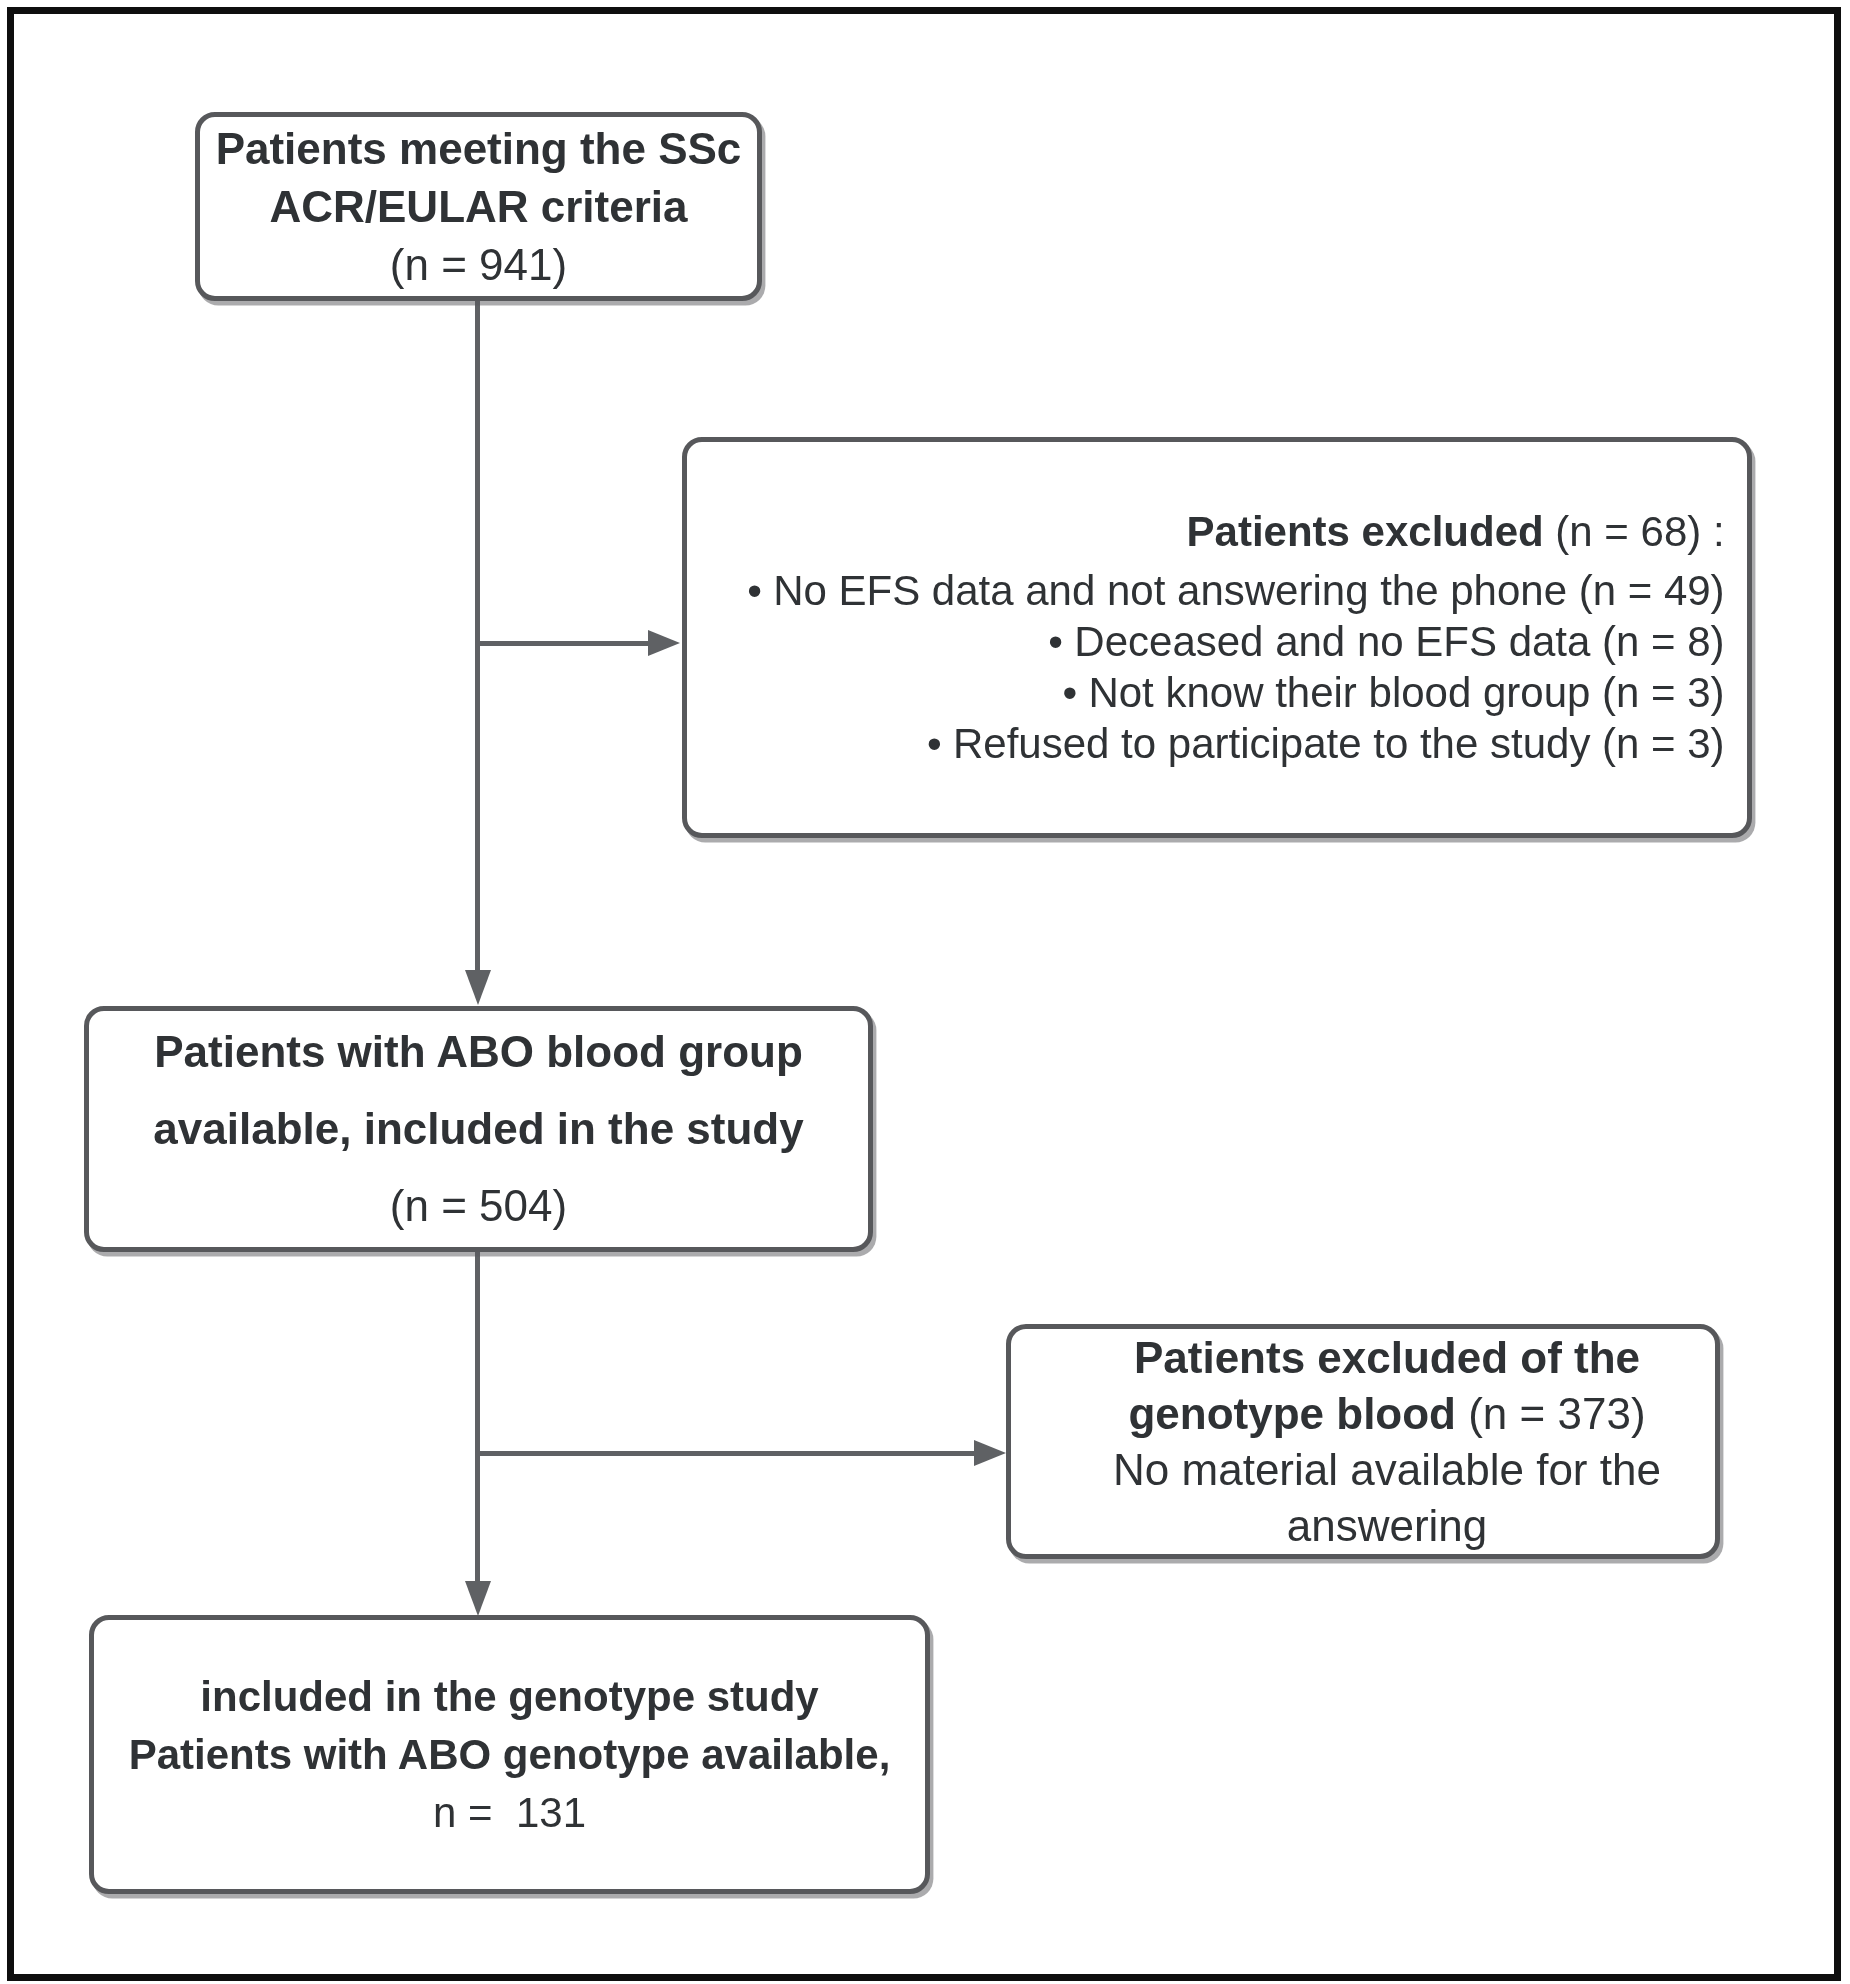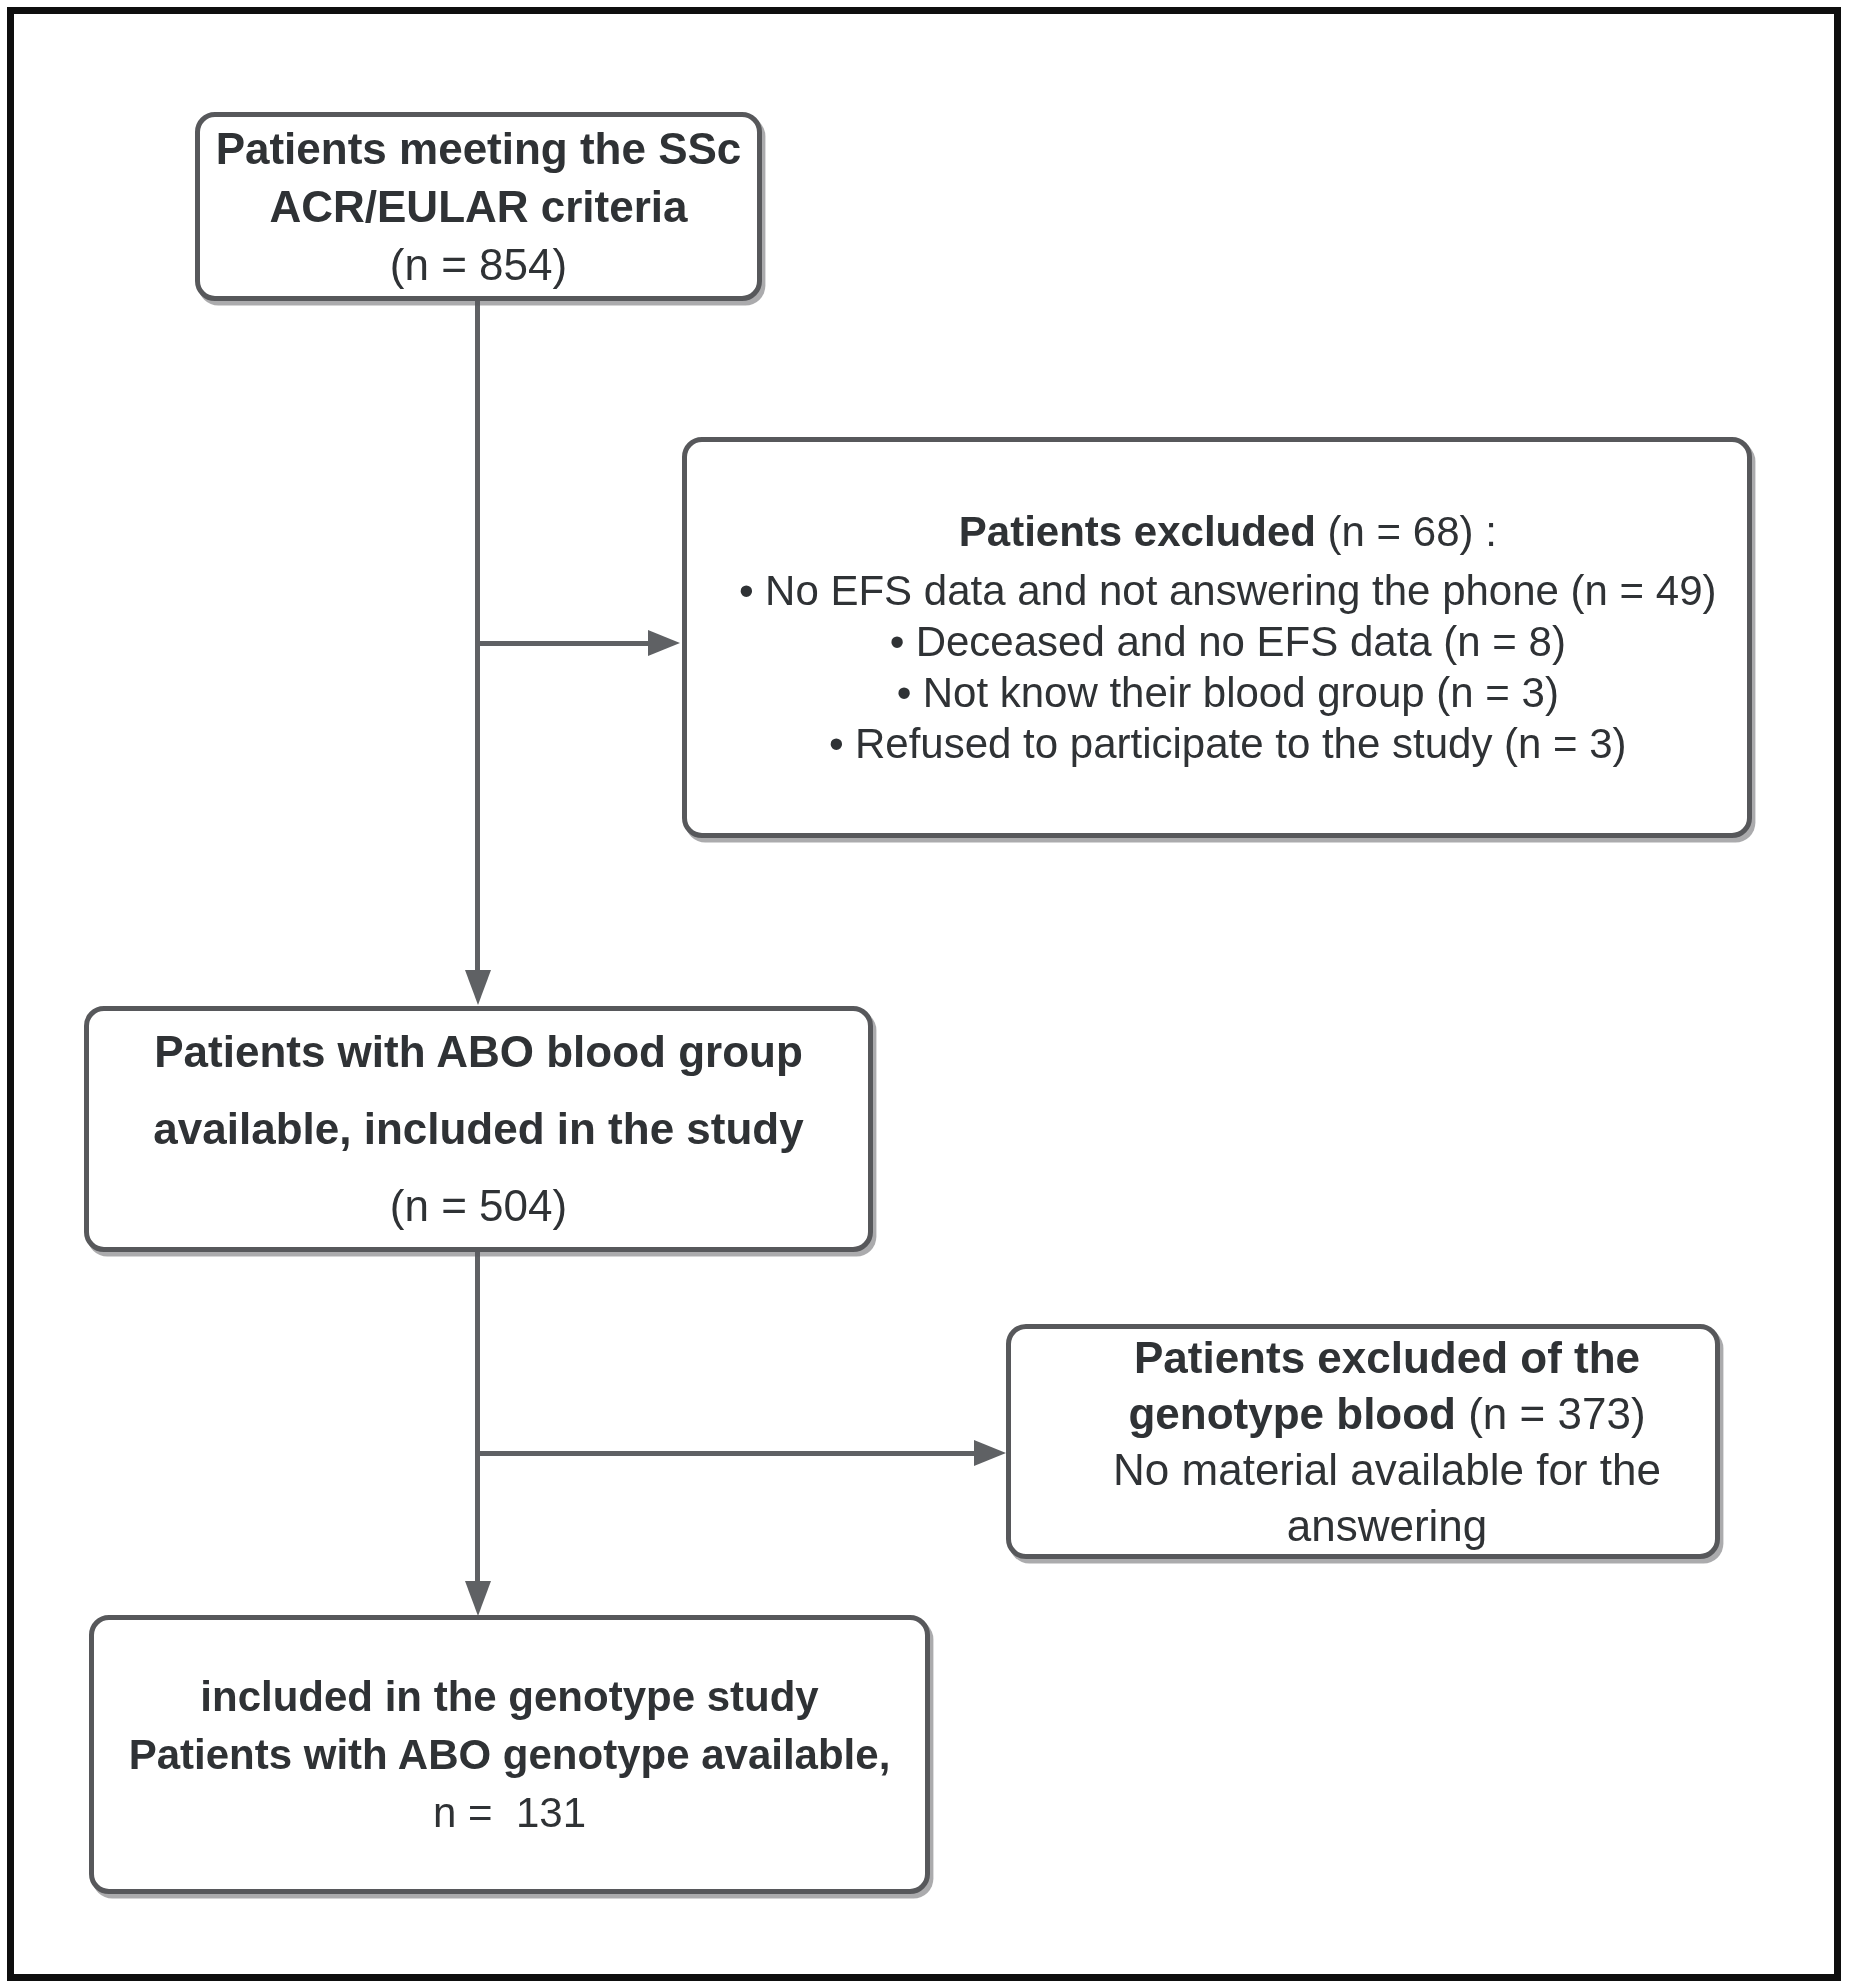--- a/index.html
+++ b/index.html
@@ -35,21 +35,21 @@
     justify-content: center;
     text-align: center;
   }
 
   .ln { white-space: nowrap; }
   .b  { font-weight: bold; }
   .pre { white-space: pre-wrap; }
 
   .box-top    { left: 195px;  top: 112px;  width: 567px; height: 189px; font-size: 44px; line-height: 58px; }
   .box-ex1    { left: 682px; top: 437px;  width: 1070px; height: 401px; font-size: 42px; line-height: 51px;
-                align-items: center; text-align: left; padding: 0 22.4px 0 44px; }
+                align-items: flex-end; text-align: left; padding: 0 22.4px 0 44px; }
   .box-mid    { left: 84px;  top: 1006px; width: 789px; height: 246px; font-size: 44px; line-height: 58px; gap: 19px; }
   .box-ex2    { left: 1006px; top: 1324px; width: 714px; height: 235px; font-size: 44px; line-height: 56px; padding-left: 48px; }
   .box-bottom { left: 89px;  top: 1615px; width: 841px; height: 279px; font-size: 42px; line-height: 58px; }
 
   .ex1-title { text-align: center; margin-bottom: 7.8px; }
   .bullet::before {
     content: "\2022";
     display: inline-block;
     width: 26px;
   }
@@ -90,21 +90,21 @@
   <div class="connector v2"></div>
   <div class="connector h2"></div>
   <div class="arrow-down ad1"></div>
   <div class="arrow-down ad2"></div>
   <div class="arrow-right ar1"></div>
   <div class="arrow-right ar2"></div>
 
   <div class="box box-top">
     <div class="ln b">Patients meeting the SSc</div>
     <div class="ln b">ACR/EULAR criteria</div>
-    <div class="ln">(n = 854)</div>
+    <div class="ln">(n = 941)</div>
   </div>
 
   <div class="box box-ex1">
     <div class="ln ex1-title">
       <span class="b">Patients excluded</span><span> (n = 68) :</span>
     </div>
     <div class="ln bullet">No EFS data and not answering the phone (n = 49)</div>
     <div class="ln bullet">Deceased and no EFS data (n = 8)</div>
     <div class="ln bullet">Not know their blood group (n = 3)</div>
     <div class="ln bullet">Refused to participate to the study (n = 3)</div>

